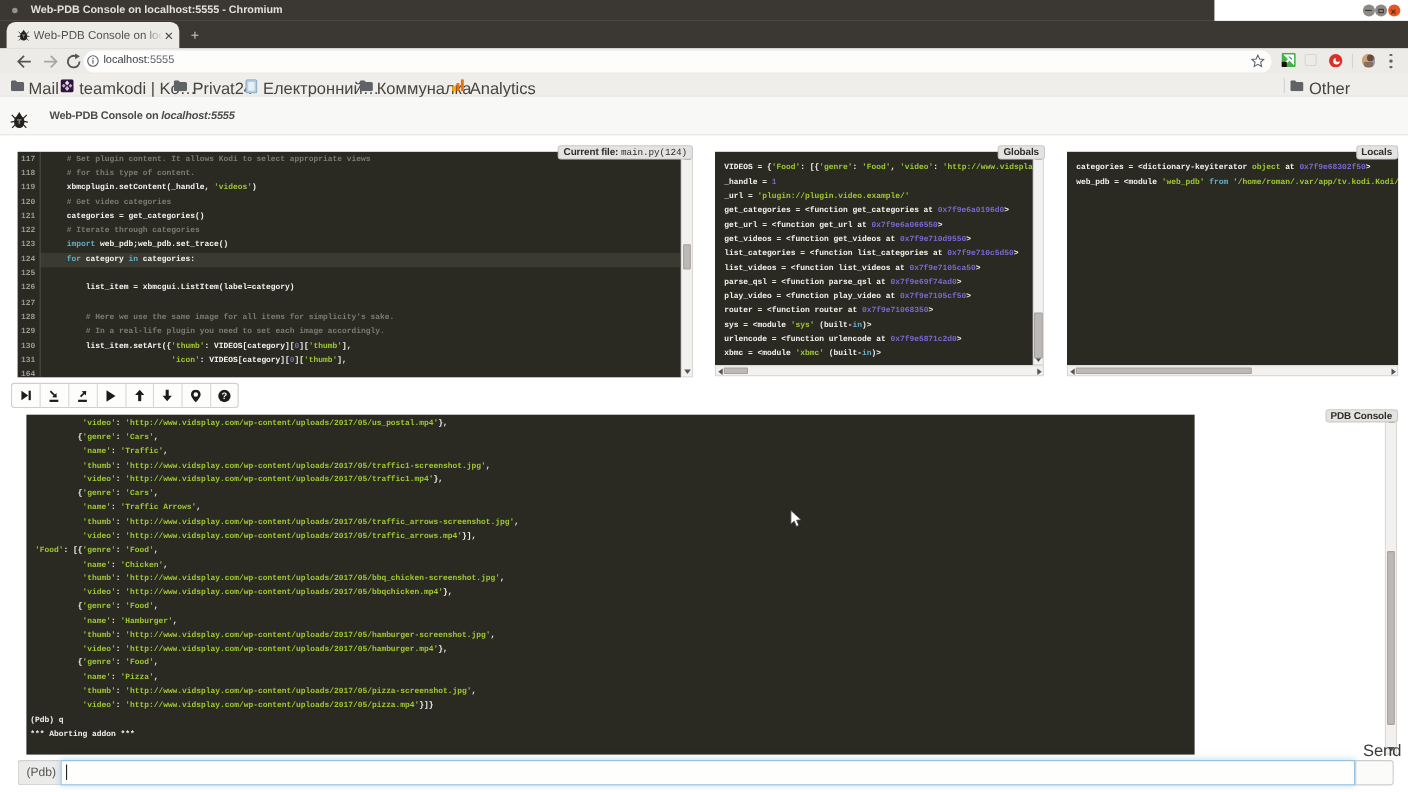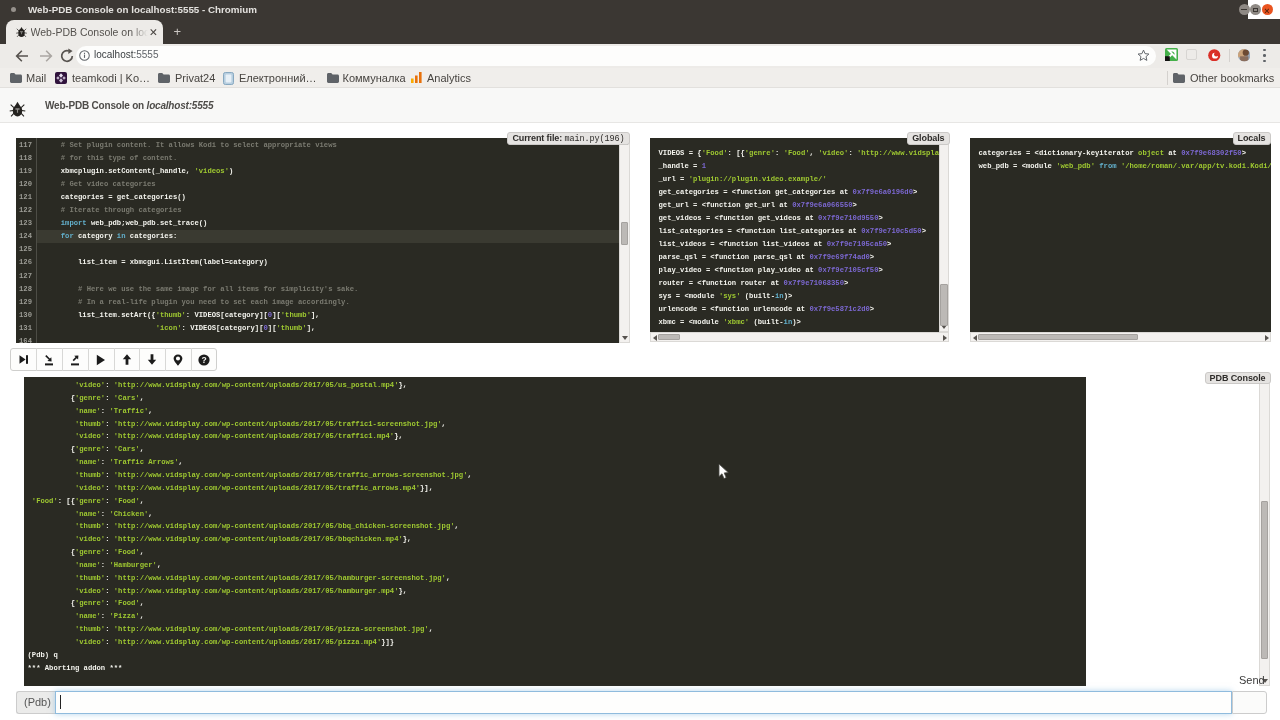--- a/index.html
+++ b/index.html
@@ -1,23 +1,23 @@
 <!DOCTYPE html>
 <html><head><meta charset="utf-8"><style>
 * {margin:0;padding:0;box-sizing:border-box}
 html,body {width:1280px;height:720px;overflow:hidden;background:#fff;font-family:"Liberation Sans", sans-serif;-webkit-font-smoothing:antialiased}
 .abs {position:absolute}
 i {font-style:normal}
-.titlebar {position:absolute;left:0;top:0;width:1248px;height:19px;background:#3b3733}
+.titlebar {position:absolute;left:0;top:0;width:1104px;height:19px;background:#3b3733}
 .tabstrip {position:absolute;left:0;top:19px;width:1280px;height:25px;background:#3b3733}
 .tab {position:absolute;left:6px;top:1px;width:157px;height:24px;background:#edebe8;border-radius:8px 8px 0 0}
 .chtoolbar {position:absolute;left:0;top:44px;width:1280px;height:24px;background:#edebe8}
 .pill {position:absolute;left:76px;top:1.5px;width:1080px;height:20px;background:#fdfdfc;border-radius:10px}
 .bookbar {position:absolute;left:0;top:68px;width:1280px;height:20px;background:#f0eeeb;border-bottom:1px solid #e2e0dd}
-.bookbar .bi {position:absolute;top:3.5px;font-size:11px;color:#474440;letter-spacing:0px}
+.bookbar .bi {position:absolute;top:3.5px;font-size:15px;color:#474440;letter-spacing:0px}
 .navbar {position:absolute;left:0;top:88px;width:1280px;height:35px;background:#f8f8f7;border-bottom:1px solid #e7e6e4}
 .panel {position:absolute;background:#2a2a23;overflow:hidden}
 .mono {font-family:"Liberation Mono", monospace;font-size:7.2px;line-height:13.1px;white-space:pre;color:#f4f4ee;font-weight:bold}
 .cm {color:#7b7b71} .st {color:#9fc931} .kw {color:#63b1cd} .nu {color:#7c68d2}
 .badge {position:absolute;height:12.5px;background:#e5e3e1;border:1px solid #cbc9c7;border-radius:3px;font-size:9px;line-height:11.5px;font-weight:bold;color:#2e2c2a;padding:0 4px;letter-spacing:-0.1px;white-space:nowrap;z-index:10}
 .badge .bm {font-family:"Liberation Mono", monospace;font-weight:normal;font-size:8.5px}
 .sbtrack {position:absolute;background:#f3f1ef;border:1px solid #dbd9d6}
 .sbthumb {position:absolute;background:#bcb9b6;border:1px solid #a5a29f;border-radius:1px}
 .sbarrow {position:absolute;width:0;height:0}
 .gutter-ln {position:absolute;width:14px;text-align:right;color:#9c9c95}
@@ -212,21 +212,21 @@
 <div class="sbarrow" style="left:943px;top:334.7px;border-top:3px solid transparent;border-bottom:3px solid transparent;border-left:4px solid #56524e"></div>
 <div class="sbthumb" style="left:658px;top:333.5px;width:22px;height:6.5px"></div>
 <div class="panel" style="left:970px;top:138px;width:301px;height:194px">
     <div class="mono abs" style="left:8.5px;top:9px">categories = &lt;dictionary-keyiterator <i class="st">object</i> at <i class="nu">0x7f9e68302f50</i>&gt;</div>
     <div class="mono abs" style="left:8.5px;top:22px">web_pdb = &lt;module <i class="st">'web_pdb'</i> <i class="kw">from</i> <i class="st">'/home/roman/.var/app/tv.kodi.Kodi/data/addons/script.module.web-pdb/libs/web_pdb/__init__.py'</i></div>
   </div>
 <div class="sbtrack" style="left:970px;top:332px;width:301px;height:10px"></div>
 <div class="sbarrow" style="left:972.5px;top:334.7px;border-top:3px solid transparent;border-bottom:3px solid transparent;border-right:4px solid #56524e"></div>
 <div class="sbarrow" style="left:1265px;top:334.7px;border-top:3px solid transparent;border-bottom:3px solid transparent;border-left:4px solid #56524e"></div>
 <div class="sbthumb" style="left:978px;top:333.5px;width:160px;height:6.5px"></div>
-<div class="badge" style="top:132px;left:auto;right:650.5px"><span>Current file:</span> <span class="bm">main.py(196)</span></div>
+<div class="badge" style="top:132px;left:auto;right:650.5px"><span>Current file:</span> <span class="bm">main.py(124)</span></div>
 <div class="badge" style="top:132px;left:auto;right:330.5px">Globals</div>
 <div class="badge" style="top:132px;left:auto;right:9.5px">Locals</div>
 <div class="badge" style="top:371.5px;left:auto;right:9.5px">PDB Console</div>
 <div class="abs" style="left:10px;top:348px;width:207px;height:23px;background:#fdfdfc;border:1px solid #cfcfcd;border-radius:3px"></div>
 <div class="abs" style="left:36px;top:348px;width:1px;height:23px;background:#d8d8d6"></div>
 <div class="abs" style="left:62px;top:348px;width:1px;height:23px;background:#d8d8d6"></div>
 <div class="abs" style="left:88px;top:348px;width:1px;height:23px;background:#d8d8d6"></div>
 <div class="abs" style="left:114px;top:348px;width:1px;height:23px;background:#d8d8d6"></div>
 <div class="abs" style="left:139px;top:348px;width:1px;height:23px;background:#d8d8d6"></div>
 <div class="abs" style="left:165px;top:348px;width:1px;height:23px;background:#d8d8d6"></div>
@@ -307,12 +307,12 @@
   </div>
 <div class="sbtrack" style="left:1259px;top:377px;width:10.5px;height:309px"></div>
 <div class="sbarrow" style="left:1261.7px;top:380px;border-left:3px solid transparent;border-right:3px solid transparent;border-bottom:4px solid #56524e"></div>
 <div class="sbarrow" style="left:1261.7px;top:679px;border-left:3px solid transparent;border-right:3px solid transparent;border-top:4px solid #56524e"></div>
 <div class="sbthumb" style="left:1260.5px;top:501px;width:7.5px;height:158px"></div>
 <div class="abs" style="left:16px;top:691px;width:38.5px;height:23px;background:#ebebea;border:1px solid #cccccc;border-right:none;border-radius:3px 0 0 3px"></div>
 <div class="abs" style="left:24px;top:696px;font-size:11px;color:#555">(Pdb)</div>
 <div class="abs" style="left:54.5px;top:691px;width:1177.5px;height:23px;background:#fefefd;border:1px solid #8fbbdd;box-shadow:0 0 6px rgba(120,178,220,.55)"></div>
 <div class="abs" style="left:59.5px;top:695px;width:1px;height:14px;background:#222"></div>
 <div class="abs" style="left:1232px;top:691px;width:35px;height:23px;background:#fbfbfa;border:1px solid #ccc;border-radius:0 3px 3px 0"></div>
-<div class="abs" style="left:1239px;top:674px;font-size:11px;color:#3a3a3a">Send</div>
+<div class="abs" style="left:1239px;top:674px;font-size:15px;color:#3a3a3a">Send</div>
 </body></html>

